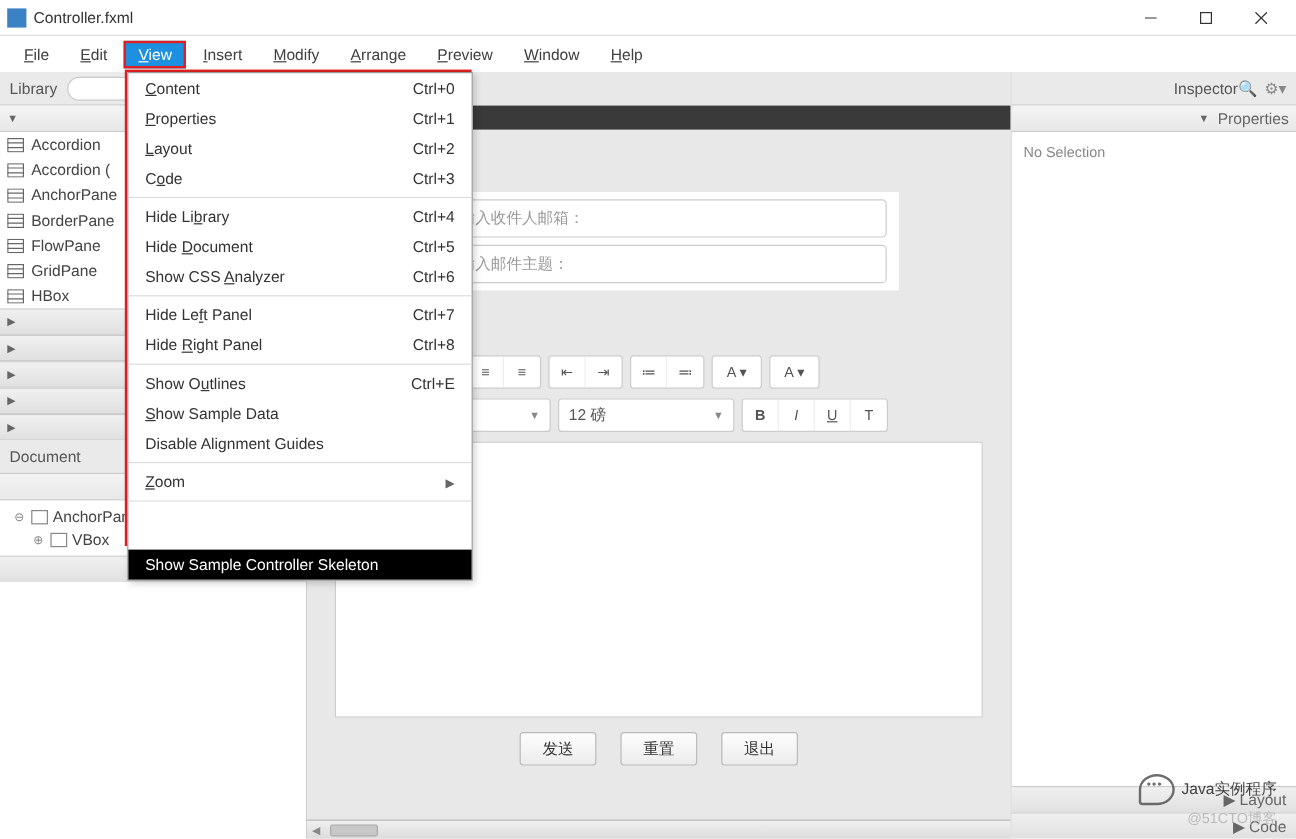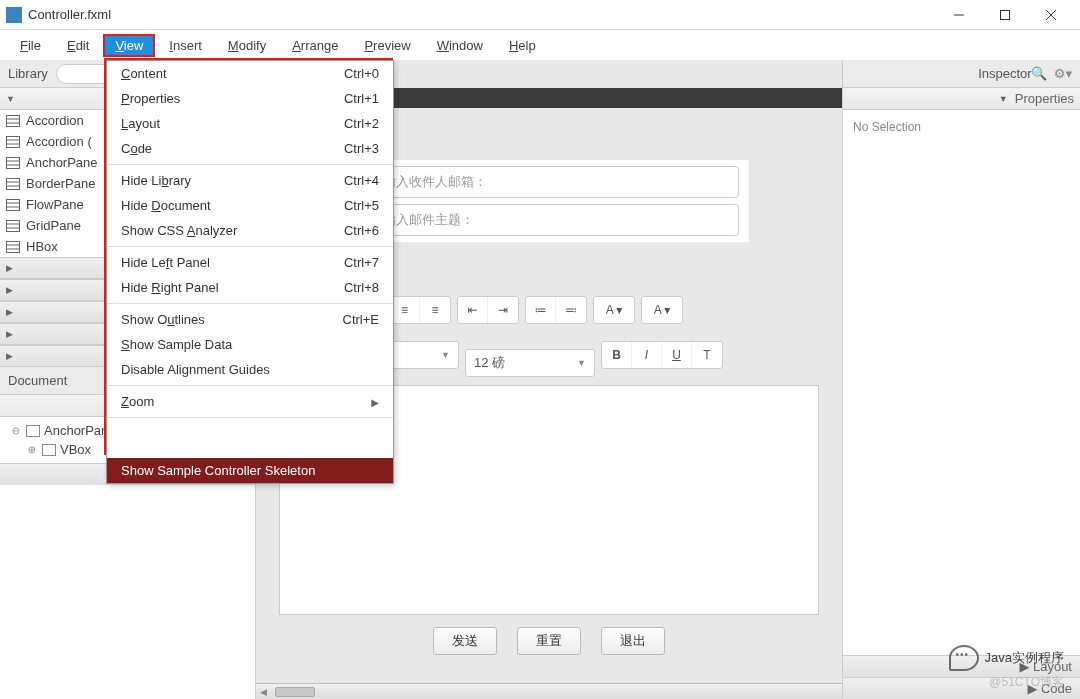--- a/index.html
+++ b/index.html
@@ -15,21 +15,21 @@
 
 .menubar { height: 30px; background: #fff; display: flex; align-items: center; padding: 0 8px; gap: 2px; }
 .menu-item { padding: 4px 12px; color: #404040; cursor: default; }
 .menu-item.active { background: #1e90e0; color: #fff; border: 2px solid #e02020; padding: 2px 10px; }
 .menu-item .ul { text-decoration: underline; }
 
 
 .dropdown { position: absolute; left: 106px; top: 60px; width: 288px; background: #fff; border: 1px solid #999; box-shadow: 2px 2px 6px rgba(0,0,0,0.2); z-index: 100; }
 .dropdown-outline { border: 2px solid #e02020; position: absolute; left: 104px; top: 58px; width: 289px; height: 397px; z-index: 99; pointer-events: none; }
 .dd-item { display: flex; justify-content: space-between; padding: 5px 14px; color: #333; }
-.dd-item.highlight { background: #7f1d1d; color: #fff; margin-top: 40px; }
+.dd-item.highlight { background: #000000; color: #fff; margin-top: 40px; }
 .dd-sep { height: 1px; background: #ddd; margin: 3px 0; }
 .dd-item .arrow { color: #666; font-size: 10px; }
 .dd-item .ul { text-decoration: underline; }
 
 
 .main { display: flex; height: calc(100% - 60px); }
 
 
 .left { width: 256px; border-right: 1px solid #ccc; background: #fff; display: flex; flex-direction: column; }
 .panel-header { height: 28px; background: #eaeaea; border-bottom: 1px solid #ccc; display: flex; align-items: center; padding: 0 8px; color: #555; }
@@ -349,21 +349,21 @@
       <div class="tb-group">
         <div class="tb-btn" style="width:40px;">A ▾</div>
       </div>
     </div>
 
     <div class="toolbar-row2">
       <div class="combo" style="width:130px;">
         <span class="cv">Segoe UI</span>
         <span class="dd">▼</span>
       </div>
-      <div class="combo" style="width:130px;margin-top:17px;">
+      <div class="combo" style="width:147px;">
         <span class="cv">12 磅</span>
         <span class="dd">▼</span>
       </div>
       <div class="tb-group">
         <div class="tb-btn" style="font-weight:bold;">B</div>
         <div class="tb-btn" style="font-style:italic;">I</div>
         <div class="tb-btn" style="text-decoration:underline;">U</div>
         <div class="tb-btn">T</div>
       </div>
     </div>

